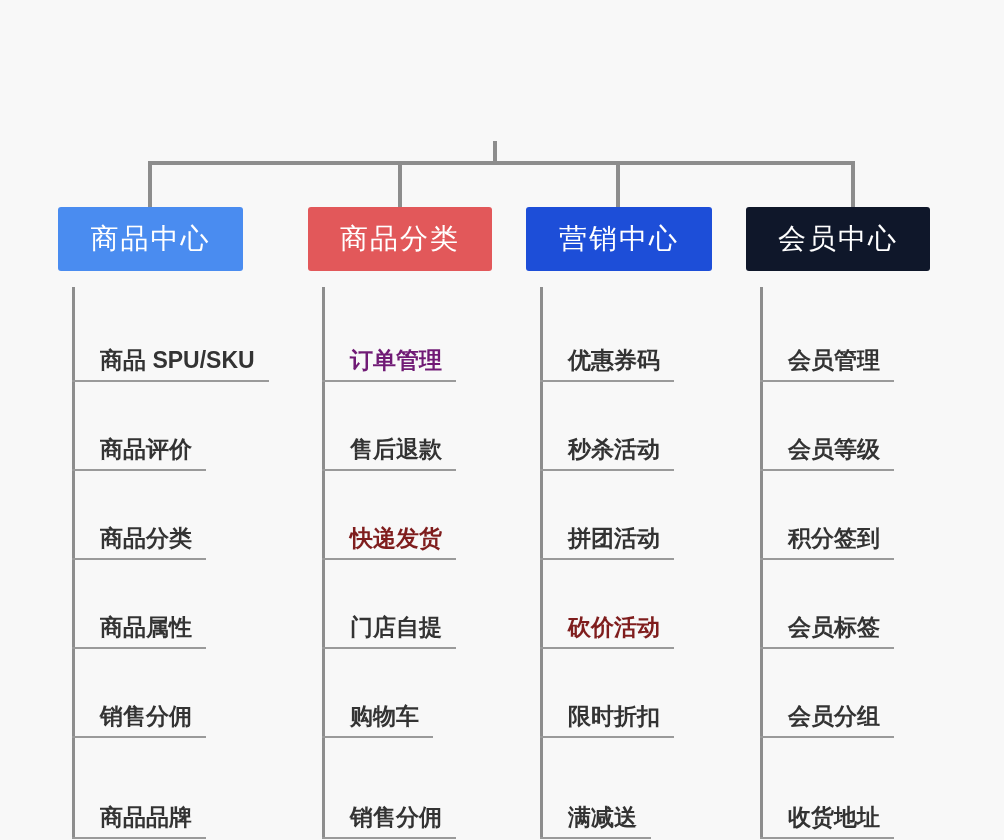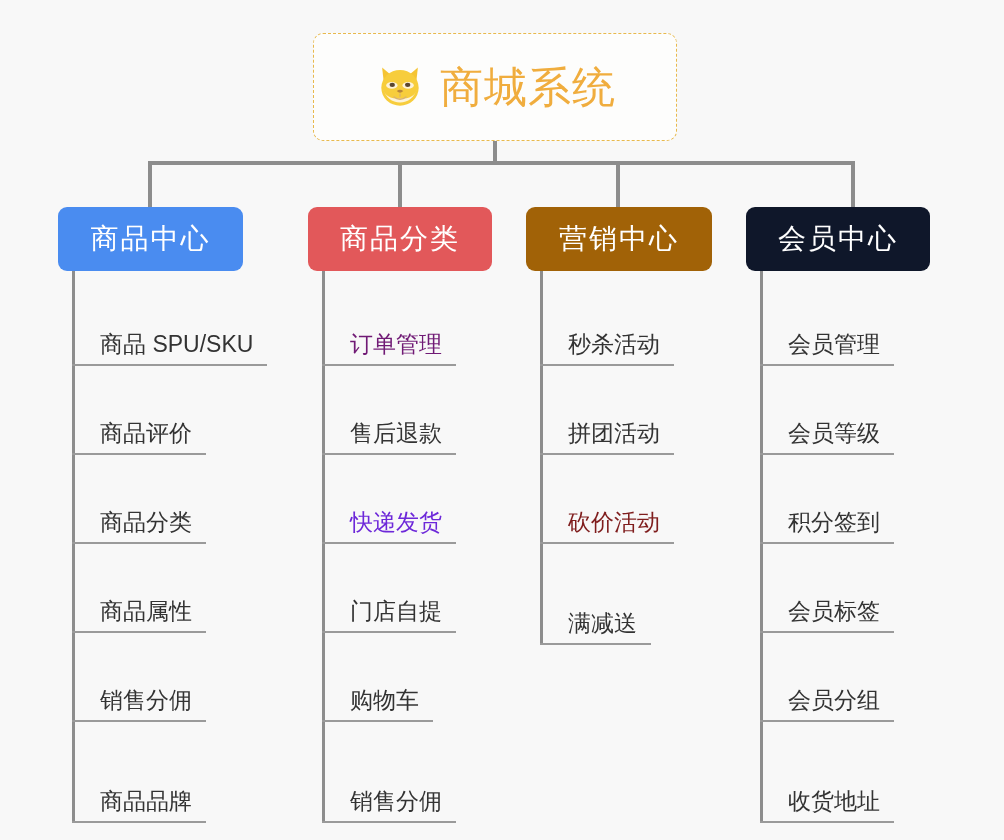--- a/index.html
+++ b/index.html
@@ -83,40 +83,41 @@
     top: 207px;
   }
   .col-1 { left: 58px;  width: 215px; }
   .col-2 { left: 308px; width: 200px; }
   .col-3 { left: 526px; width: 200px; }
   .col-4 { left: 746px; width: 200px; }
 
   .col-header {
     box-sizing: border-box;
     height: 64px;
-    border-radius: 9px;
+    border-radius: 3px;
     display: flex;
     align-items: center;
     justify-content: center;
     color: #ffffff;
     font-size: 28px;
     letter-spacing: 2px;
     white-space: nowrap;
   }
   .col-1 .col-header { width: 185px; }
   .col-2 .col-header { width: 184px; }
   .col-3 .col-header { width: 186px; }
   .col-4 .col-header { width: 184px; }
 
   
   .leaf-list {
     position: relative;
-    margin-top: 0;
+    margin-top: 16px;
     padding-top: 6px;
     padding-left: 0;
+    font-weight: bold;
   }
   .trunk {
     position: absolute;
     left: 14px;
     top: 0;
     bottom: 0;
     width: 3px;
     background: #8d8d8d;
   }
 
@@ -139,38 +140,20 @@
     white-space: nowrap;
   }
   
   .leaf.leaf-last { height: 101px; }
 </style>
 </head>
 <body style="background: rgb(248, 248, 248);">
 
 <div id="chart">
 
-  <div class="root-node" style="border-color: rgb(232, 185, 77);">
-    <svg class="root-emoji" viewBox="0 0 64 64" aria-hidden="true">
-      <path d="M10 8 L12 26 L22 18 Z" fill="#f5c433"></path>
-      <path d="M54 8 L52 26 L42 18 Z" fill="#f5c433"></path>
-      <ellipse cx="32" cy="33" rx="23" ry="22" fill="#f7cd3c"></ellipse>
-      <path d="M9.5 33 a22.5 22 0 0 0 45 0 a22.5 22 0 0 1 -45 0 Z" fill="#f7cd3c"></path>
-      <path d="M11 36 a21 21 0 0 0 42 0 a21 21 0 0 1 -42 0 Z" fill="#fdf3d8"></path>
-      <path d="M11.5 34.5 a21 21 0 0 0 41 0 q-2 12 -20.5 12 q-18.5 0 -20.5 -12 Z" fill="#fdf3d8"></path>
-      <ellipse cx="22" cy="30" rx="7" ry="4.2" fill="#fdf3d8"></ellipse>
-      <ellipse cx="42" cy="30" rx="7" ry="4.2" fill="#fdf3d8"></ellipse>
-      <ellipse cx="22.5" cy="29.5" rx="3.3" ry="2.6" fill="#5a4630"></ellipse>
-      <ellipse cx="41.5" cy="29.5" rx="3.3" ry="2.6" fill="#5a4630"></ellipse>
-      <path d="M28 37 q4 -3 8 0 q-4 4 -8 0 Z" fill="#b8863a"></path>
-      <path d="M32 40 v4" stroke="#d8b272" stroke-width="1.6" fill="none"></path>
-      <path d="M24 44 q8 6 16 0" stroke="#d8b272" stroke-width="1.8" fill="none"></path>
-    </svg>
-    <div class="root-title" style="color: rgb(240, 173, 62);">商城系统</div>
-  </div>
 
   <div class="conn conn-v stem-root" style="background: rgb(141, 141, 141);"></div>
   <div class="conn conn-h bus" style="background: rgb(141, 141, 141);"></div>
   <div class="conn conn-v drop drop-1" style="background: rgb(141, 141, 141);"></div>
   <div class="conn conn-v drop drop-2" style="background: rgb(141, 141, 141);"></div>
   <div class="conn conn-v drop drop-3" style="background: rgb(141, 141, 141);"></div>
   <div class="conn conn-v drop drop-4" style="background: rgb(141, 141, 141);"></div>
 
   <div class="column col-1">
     <div class="col-header" style="background: rgb(74, 140, 240);">商品中心</div>
@@ -201,46 +184,52 @@
     <div class="col-header" style="background: rgb(226, 88, 90);">商品分类</div>
     <div class="leaf-list">
       <div class="trunk" style="background: rgb(141, 141, 141);"></div>
       <div class="leaf">
           <span class="leaf-text" style="color: #701a75; border-bottom-color: rgb(154, 154, 154);">订单管理</span>
         </div>
       <div class="leaf">
           <span class="leaf-text" style="color: rgb(51, 51, 51); border-bottom-color: rgb(154, 154, 154);">售后退款</span>
         </div>
       <div class="leaf">
-          <span class="leaf-text" style="color: #6d28d9; border-bottom-color: rgb(154, 154, 154);">快递发货</span>
+          <span class="leaf-text" style="color: #7f1d1d; border-bottom-color: rgb(154, 154, 154);">快递发货</span>
         </div>
       <div class="leaf">
           <span class="leaf-text" style="color: rgb(51, 51, 51); border-bottom-color: rgb(154, 154, 154);">门店自提</span>
         </div>
       <div class="leaf">
           <span class="leaf-text" style="color: rgb(51, 51, 51); border-bottom-color: rgb(154, 154, 154);">购物车</span>
         </div>
       <div class="leaf leaf-last">
           <span class="leaf-text" style="color: rgb(51, 51, 51); border-bottom-color: rgb(154, 154, 154);">销售分佣</span>
         </div>
     </div>
   </div>
 
   <div class="column col-3">
-    <div class="col-header" style="background: #a16207;">营销中心</div>
-    <div class="leaf-list">
-      <div class="trunk" style="background: rgb(141, 141, 141);"></div>
+    <div class="col-header" style="background: #1d4ed8;">营销中心</div>
+    <div class="leaf-list">
+      <div class="trunk" style="background: rgb(141, 141, 141);"></div>
+      <div class="leaf">
+          <span class="leaf-text" style="color: rgb(51, 51, 51); border-bottom-color: rgb(154, 154, 154);">优惠券码</span>
+        </div>
       <div class="leaf">
           <span class="leaf-text" style="color: rgb(51, 51, 51); border-bottom-color: rgb(154, 154, 154);">秒杀活动</span>
         </div>
       <div class="leaf">
           <span class="leaf-text" style="color: rgb(51, 51, 51); border-bottom-color: rgb(154, 154, 154);">拼团活动</span>
         </div>
       <div class="leaf">
           <span class="leaf-text" style="color: #7f1d1d; border-bottom-color: rgb(154, 154, 154);">砍价活动</span>
+        </div>
+      <div class="leaf">
+          <span class="leaf-text" style="color: rgb(51, 51, 51); border-bottom-color: rgb(154, 154, 154);">限时折扣</span>
         </div>
       <div class="leaf leaf-last">
           <span class="leaf-text" style="color: rgb(51, 51, 51); border-bottom-color: rgb(154, 154, 154);">满减送</span>
         </div>
     </div>
   </div>
 
   <div class="column col-4">
     <div class="col-header" style="background: #0f172a;">会员中心</div>
     <div class="leaf-list">

